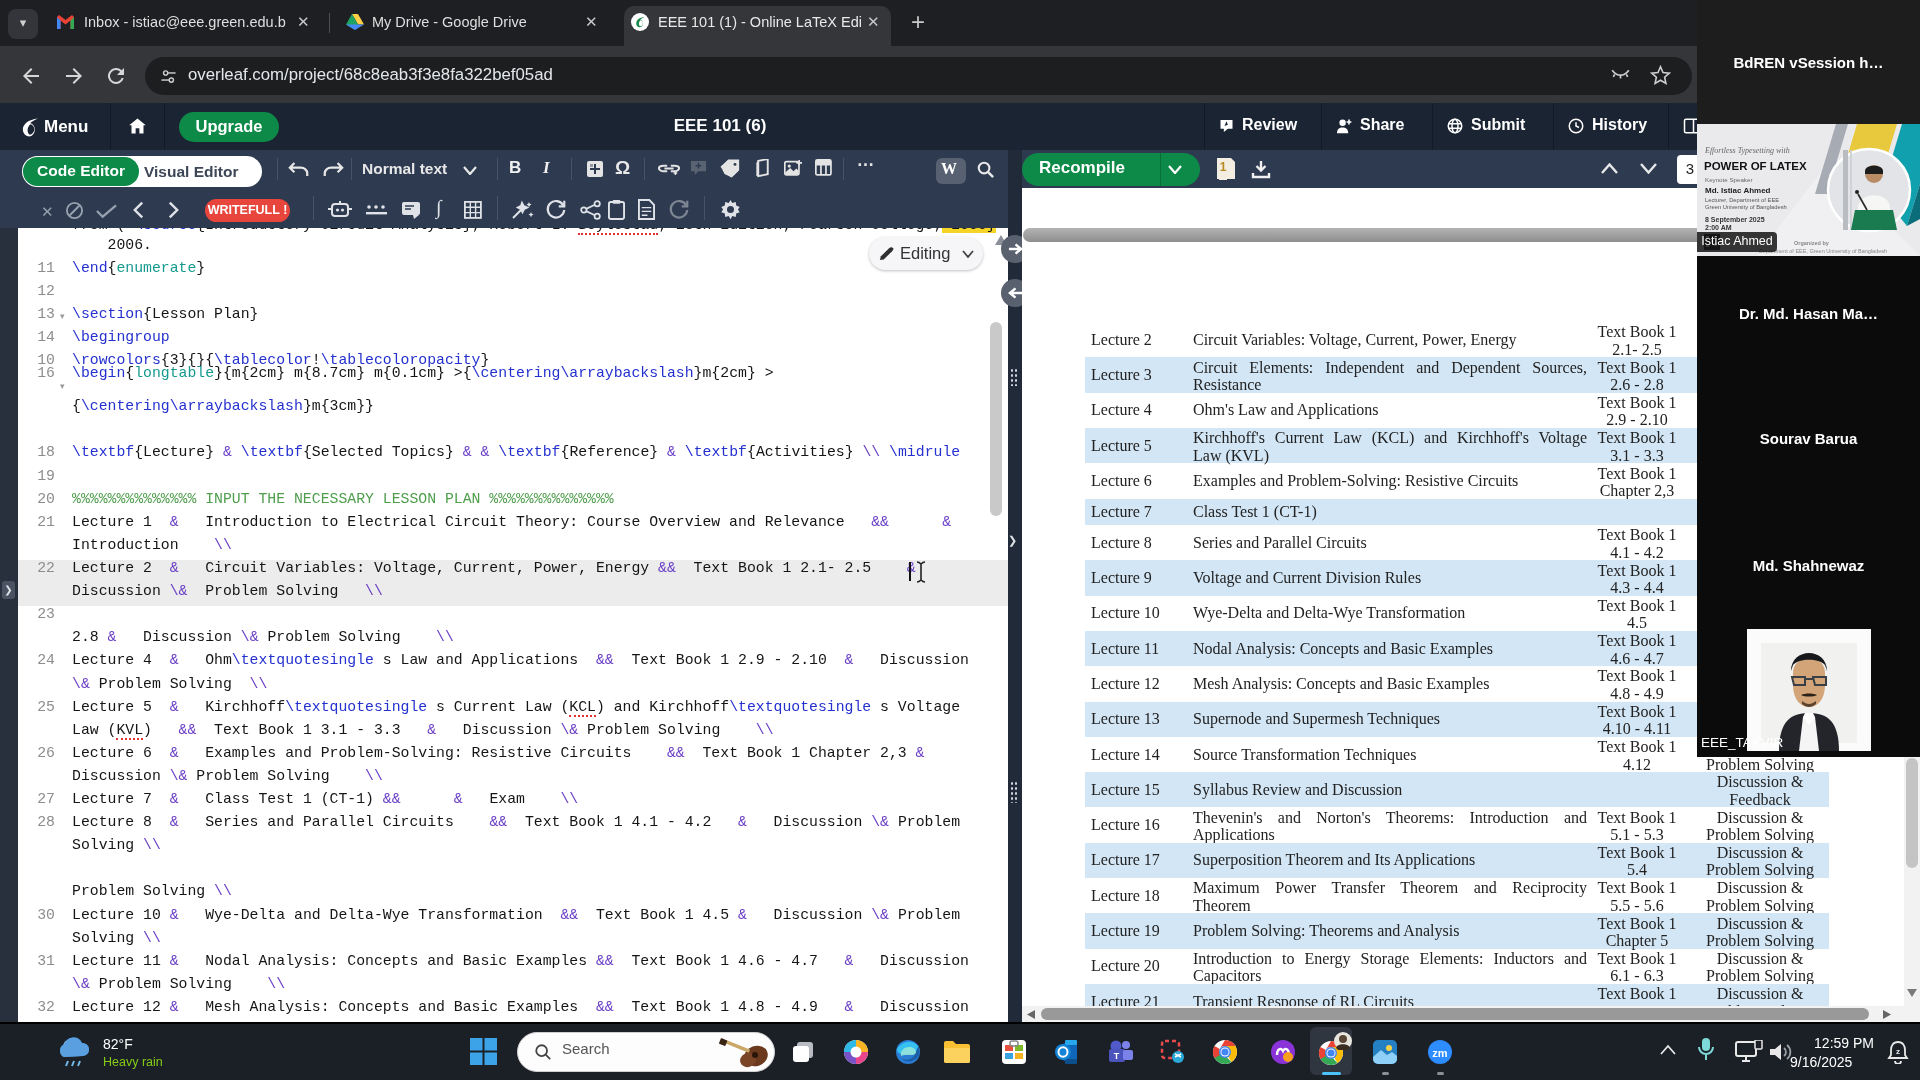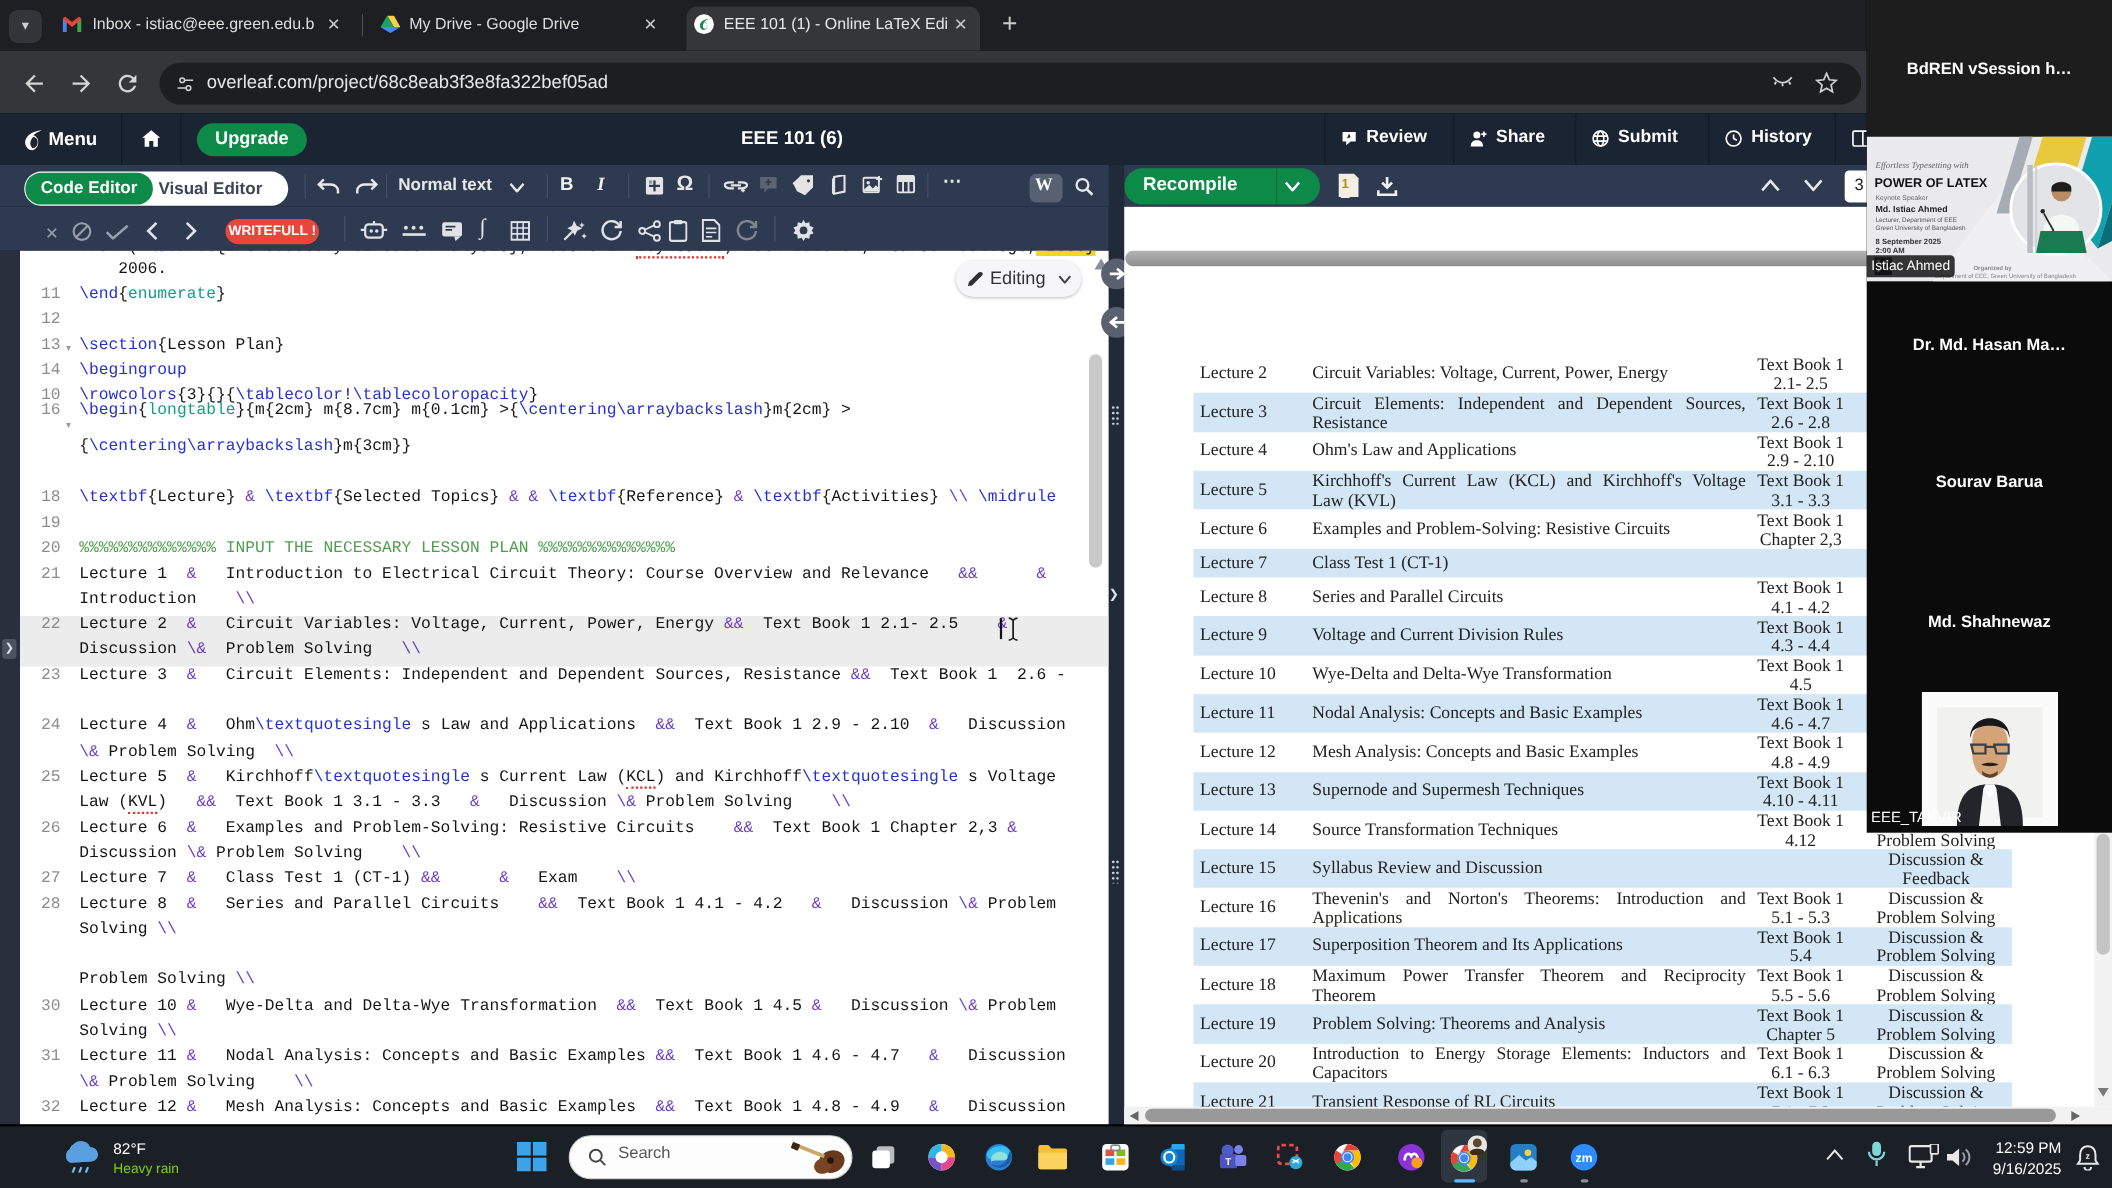--- a/index.html
+++ b/index.html
@@ -311,21 +311,22 @@
       <div class="crow mono" style="top:124.1px"><span class="num">10</span><span class="cod"><span class="c">\rowcolors</span>{3}{}{<span class="c">\tablecolor</span>!<span class="c">\tablecoloropacity</span>}</span></div>
       <div class="crow mono" style="top:137px"><span class="num">16</span><span class="cod"><span class="c">\begin</span>{<span class="e">longtable</span>}{m{2cm} m{8.7cm} m{0.1cm} &gt;{<span class="c">\centering\arraybackslash</span>}m{2cm} &gt;</span></div>
       <div class="crow mono" style="top:170.2px"><span class="cod">{<span class="c">\centering\arraybackslash</span>}m{3cm}}</span></div>
       <div class="crow mono" style="top:216.4px"><span class="num">18</span><span class="cod"><span class="c">\textbf</span>{Lecture} <span class="a">&amp;</span> <span class="c">\textbf</span>{Selected Topics} <span class="a">&amp;</span> <span class="a">&amp;</span> <span class="c">\textbf</span>{Reference} <span class="a">&amp;</span> <span class="c">\textbf</span>{Activities} <span class="a">\\</span> <span class="c">\midrule</span></span></div>
       <div class="crow mono" style="top:239.6px"><span class="num">19</span><span class="cod"></span></div>
       <div class="crow mono" style="top:262.7px"><span class="num">20</span><span class="cod"><span class="g">%%%%%%%%%%%%%% INPUT THE NECESSARY LESSON PLAN %%%%%%%%%%%%%%</span></span></div>
       <div class="crow mono" style="top:285.8px"><span class="num">21</span><span class="cod">Lecture 1  <span class="a">&amp;</span>   Introduction to Electrical Circuit Theory: Course Overview and Relevance   <span class="a">&amp;&amp;</span>      <span class="a">&amp;</span></span></div>
       <div class="crow mono" style="top:308.9px"><span class="cod">Introduction    <span class="a">\\</span></span></div>
       <div class="crow mono" style="top:332.0px"><span class="num">22</span><span class="cod">Lecture 2  <span class="a">&amp;</span>   Circuit Variables: Voltage, Current, Power, Energy <span class="a">&amp;&amp;</span>  Text Book 1 2.1- 2.5    <span class="a">&amp;</span></span></div>
       <div class="crow mono" style="top:355.1px"><span class="cod">Discussion <span class="a">\&amp;</span>  Problem Solving   <span class="a">\\</span></span></div>
-      <div class="crow mono" style="top:378.2px"><span class="num">23</span><span class="cod">Lecture 3  <span class="a">&amp;</span>   Circuit Elements: Independent and Dependent Sources, Resistance <span class="a">&amp;&amp;</span>  Text Book 1  2.6 -</span></div>
+      <div class="crow mono" style="top:378.2px"><span class="num">23</span></div>
+      <div class="crow mono" style="top:401.2px"><span class="cod">2.8 <span class="a">&amp;</span>   Discussion <span class="a">\&amp;</span> Problem Solving    <span class="a">\\</span></span></div>
       <div class="crow mono" style="top:424.4px"><span class="num">24</span><span class="cod">Lecture 4  <span class="a">&amp;</span>   Ohm<span class="c">\textquotesingle</span> s Law and Applications  <span class="a">&amp;&amp;</span>  Text Book 1 2.9 - 2.10  <span class="a">&amp;</span>   Discussion</span></div>
       <div class="crow mono" style="top:447.5px"><span class="cod"><span class="a">\&amp;</span> Problem Solving  <span class="a">\\</span></span></div>
       <div class="crow mono" style="top:470.6px"><span class="num">25</span><span class="cod">Lecture 5  <span class="a">&amp;</span>   Kirchhoff<span class="c">\textquotesingle</span> s Current Law (<span class="rsq">KCL</span>) and Kirchhoff<span class="c">\textquotesingle</span> s Voltage</span></div>
       <div class="crow mono" style="top:493.7px"><span class="cod">Law (<span class="rsq">KVL</span>)   <span class="a">&amp;&amp;</span>  Text Book 1 3.1 - 3.3   <span class="a">&amp;</span>   Discussion <span class="a">\&amp;</span> Problem Solving    <span class="a">\\</span></span></div>
       <div class="crow mono" style="top:516.8px"><span class="num">26</span><span class="cod">Lecture 6  <span class="a">&amp;</span>   Examples and Problem-Solving: Resistive Circuits    <span class="a">&amp;&amp;</span>  Text Book 1 Chapter 2,3 <span class="a">&amp;</span></span></div>
       <div class="crow mono" style="top:539.9px"><span class="cod">Discussion <span class="a">\&amp;</span> Problem Solving    <span class="a">\\</span></span></div>
       <div class="crow mono" style="top:563.0px"><span class="num">27</span><span class="cod">Lecture 7  <span class="a">&amp;</span>   Class Test 1 (CT-1) <span class="a">&amp;&amp;</span>      <span class="a">&amp;</span>   Exam    <span class="a">\\</span></span></div>
       <div class="crow mono" style="top:586.1px"><span class="num">28</span><span class="cod">Lecture 8  <span class="a">&amp;</span>   Series and Parallel Circuits    <span class="a">&amp;&amp;</span>  Text Book 1 4.1 - 4.2   <span class="a">&amp;</span>   Discussion <span class="a">\&amp;</span> Problem</span></div>
       <div class="crow mono" style="top:609.2px"><span class="cod">Solving <span class="a">\\</span></span></div>
       <div class="crow mono" style="top:655.4px"><span class="cod">Problem Solving <span class="a">\\</span></span></div>
@@ -683,20 +684,20 @@
         <rect x="1" y="2" width="20" height="14" rx="2" fill="none" stroke="#e8e8e8" stroke-width="2"></rect>
         <line x1="7" y1="21" x2="15" y2="21" stroke="#e8e8e8" stroke-width="2"></line>
         <line x1="11" y1="16" x2="11" y2="21" stroke="#e8e8e8" stroke-width="2"></line>
         <rect x="20" y="0" width="7" height="9" rx="1" fill="#1b2027" stroke="#e8e8e8" stroke-width="1.5"></rect>
       </svg>
  <svg class="abs" style="left:1768px;top:16px" width="26" height="24" viewBox="0 0 26 24">
         <path d="M2 9 L7 9 L13 4 L13 20 L7 15 L2 15Z" fill="#e8e8e8"></path>
         <path d="M16 8 a5 5 0 0 1 0 8 M19 5 a9 9 0 0 1 0 14" fill="none" stroke="#9aa0a6" stroke-width="1.8"></path>
       </svg>
  <div class="abs" style="left:1800px;top:11px;width:74px;text-align:right;color:#fff;font-size:14px">12:59 PM</div>
- <div class="abs" style="left:1790px;top:30px;width:84px;text-align:right;color:#fff;font-size:14px">9/16/2025</div>
+ <div class="abs" style="left:1790px;top:30px;width:84px;color:#fff;font-size:14px">9/16/2025</div>
  <svg class="abs" style="left:1886px;top:16px" width="24" height="24" viewBox="0 0 24 24">
         <path d="M12 2 C7 2 5 6 5 10 L5 15 L3 18 L21 18 L19 15 L19 10 C19 6 17 2 12 2Z" fill="none" stroke="#e8e8e8" stroke-width="1.8"></path>
         <path d="M9 21 a3 3 0 0 0 6 0" fill="none" stroke="#e8e8e8" stroke-width="1.8"></path>
         <text x="12" y="14" font-size="8" fill="#e8e8e8" text-anchor="middle" font-family="Liberation Sans" font-weight="bold">z</text>
       </svg>
 </div>
 
 </div>
 </body></html>

